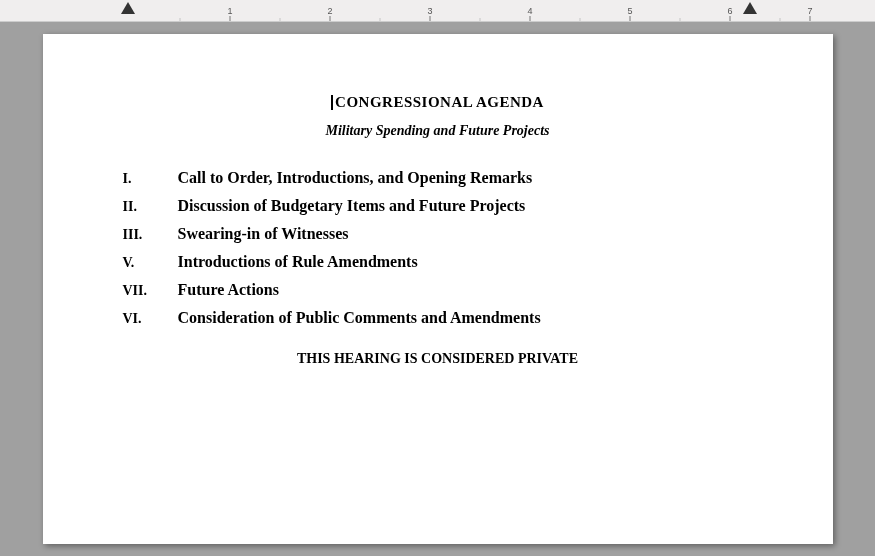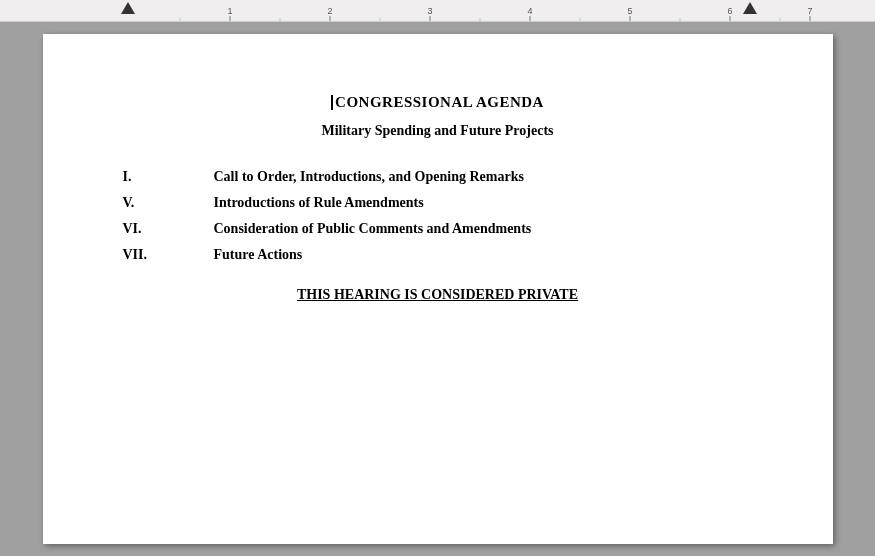--- a/index.html
+++ b/index.html
@@ -71,20 +71,21 @@
       position: relative;
       top: -1px;
     }
 
     .doc-subtitle {
       text-align: center;
       font-size: 14px;
       font-weight: bold;
       margin-bottom: 30px;
       font-family: "Times New Roman", Times, serif;
+      font-style: italic;
     }
 
     .agenda-list {
       list-style: none;
       padding: 0;
       margin: 0 0 24px 0;
     }
 
     .agenda-item {
       display: flex;
@@ -99,29 +100,27 @@
       min-width: 55px;
       font-weight: bold;
       font-family: "Times New Roman", Times, serif;
       font-size: 14px;
     }
 
     .agenda-text {
       flex: 1;
       font-weight: bold;
       font-family: "Times New Roman", Times, serif;
-      font-size: 14px;
-      margin-left: 36px;
+      font-size: 16px;
     }
 
     .private-notice {
       text-align: center;
       font-size: 14px;
       font-weight: bold;
-      text-decoration: underline;
       font-family: "Times New Roman", Times, serif;
       margin-top: 10px;
     }
   </style>
 </head>
 <body>
 
 <div class="ruler">
   <svg xmlns="http://www.w3.org/2000/svg" width="875" height="22">
 
@@ -173,29 +172,37 @@
     </div>
 
     <div class="doc-subtitle">Military Spending and Future Projects</div>
 
     <ul class="agenda-list">
       <li class="agenda-item">
         <span class="agenda-num">I.</span>
         <span class="agenda-text">Call to Order, Introductions, and Opening Remarks</span>
       </li>
       <li class="agenda-item">
+        <span class="agenda-num">II.</span>
+        <span class="agenda-text">Discussion of Budgetary Items and Future Projects</span>
+      </li>
+      <li class="agenda-item">
+        <span class="agenda-num">III.</span>
+        <span class="agenda-text">Swearing-in of Witnesses</span>
+      </li>
+      <li class="agenda-item">
         <span class="agenda-num">V.</span>
         <span class="agenda-text">Introductions of Rule Amendments</span>
       </li>
       <li class="agenda-item">
+        <span class="agenda-num">VII.</span>
+        <span class="agenda-text">Future Actions</span>
+      </li>
+      <li class="agenda-item">
         <span class="agenda-num">VI.</span>
         <span class="agenda-text">Consideration of Public Comments and Amendments</span>
       </li>
-      <li class="agenda-item">
-        <span class="agenda-num">VII.</span>
-        <span class="agenda-text">Future Actions</span>
-      </li>
     </ul>
 
     <div class="private-notice">THIS HEARING IS CONSIDERED PRIVATE</div>
 
   </div>
 </div>
 
 </body></html>

